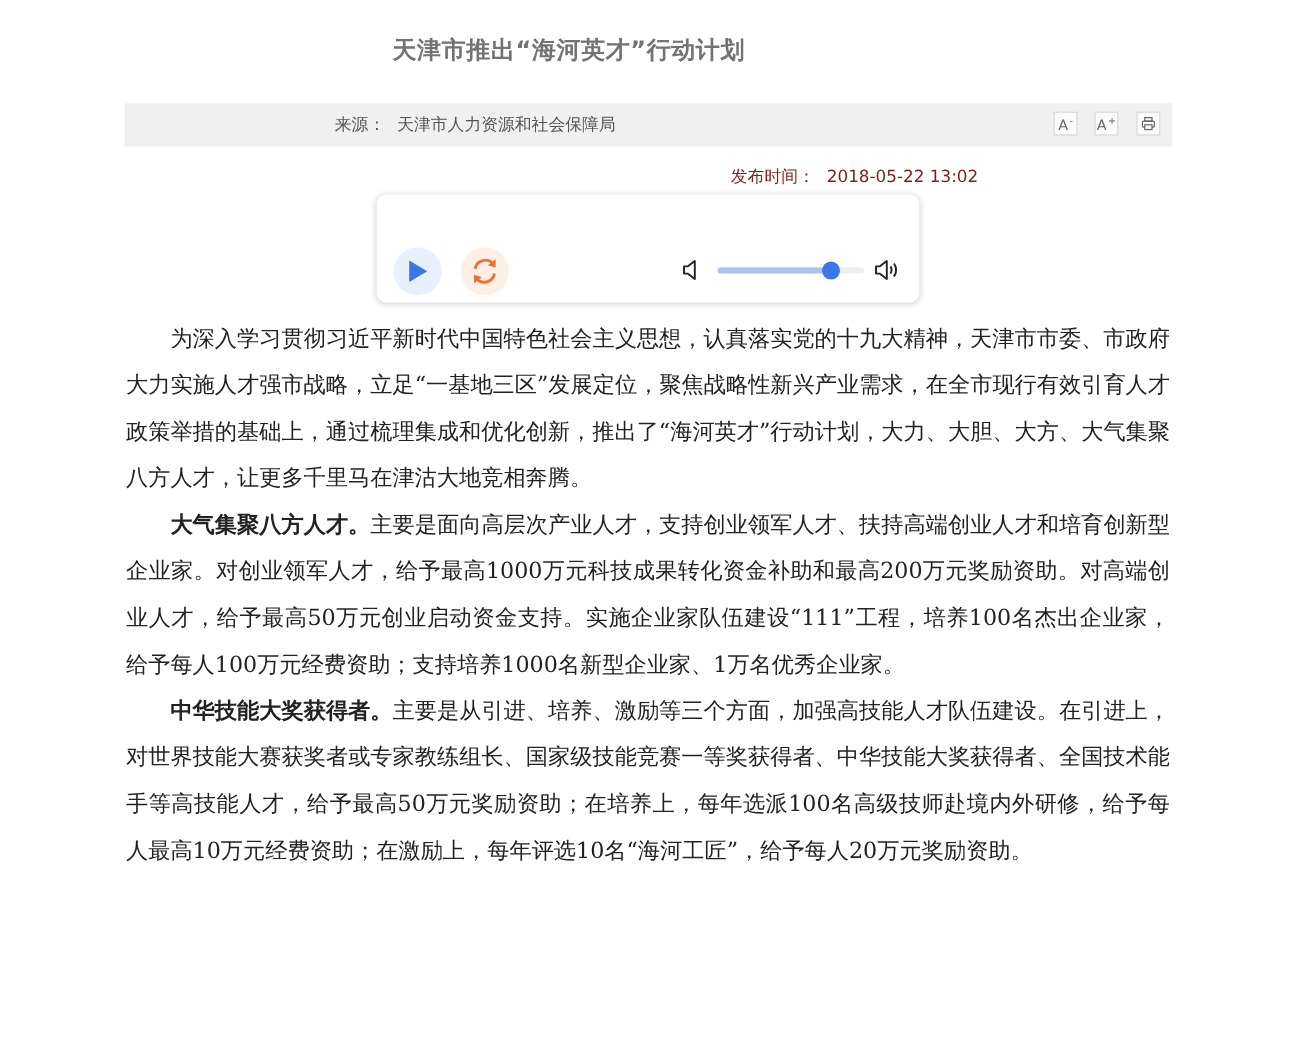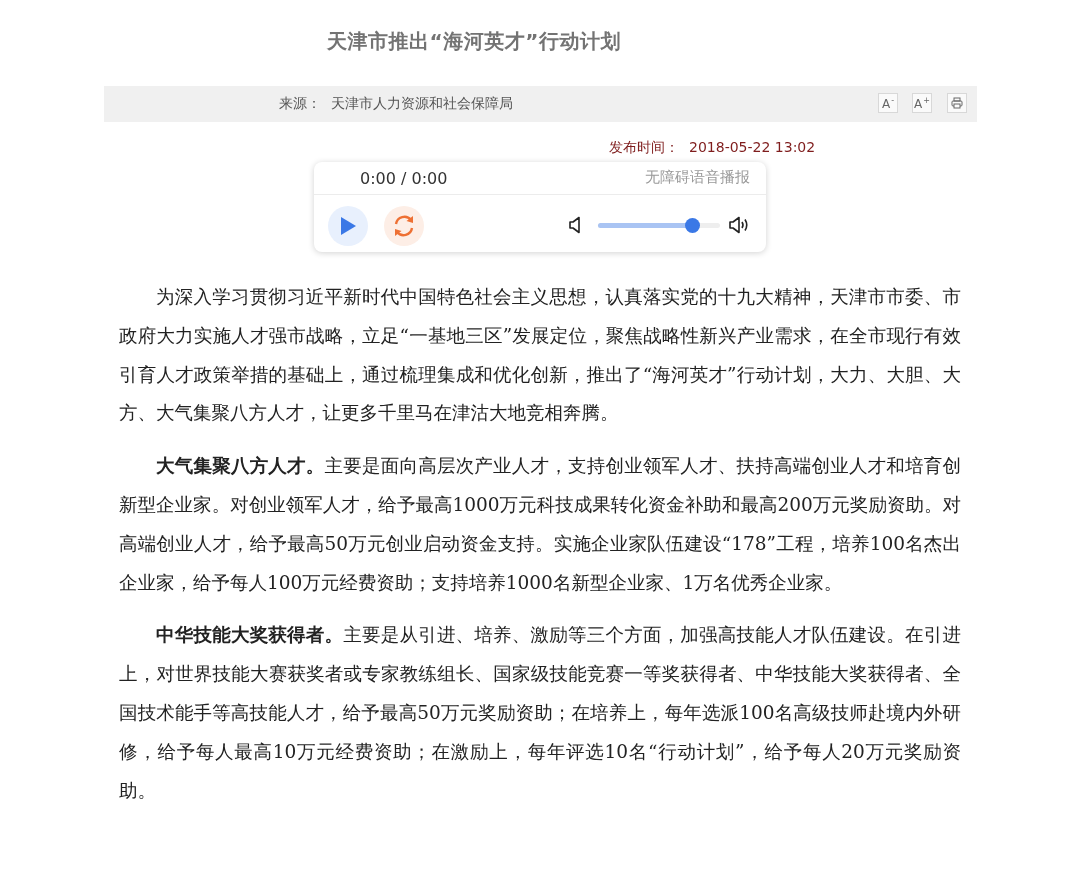--- a/index.html
+++ b/index.html
@@ -16,21 +16,21 @@
   .time { position:absolute; left:46px; top:7px; font-size:16px; color:#333; }
   .a11y-label { position:absolute; right:16px; top:6px; font-size:15px; color:#999; }
   .play-btn { position:absolute; left:14px; top:44px; width:40px; height:40px; border-radius:50%; background:#e8f0fd; display:flex; align-items:center; justify-content:center; cursor:pointer; }
   .replay-btn { position:absolute; left:70px; top:44px; width:40px; height:40px; border-radius:50%; background:#fdeee6; display:flex; align-items:center; justify-content:center; cursor:pointer; }
   .vol-low { position:absolute; left:254px; top:54px; cursor:pointer; }
   .vol-track { position:absolute; left:284px; top:61px; width:122px; height:5px; background:#eeeeee; border-radius:3px; cursor:pointer; }
   .vol-fill { position:absolute; left:0; top:0; height:5px; width:94px; background:#a9c4f3; border-radius:3px; }
   .vol-knob { position:absolute; left:87px; top:-5px; width:15px; height:15px; border-radius:50%; background:#3a78e6; }
   .vol-high { position:absolute; left:414px; top:53px; cursor:pointer; }
   .content { position:absolute; top:264px; left:105px; width:870px; font-family:"DejaVu Serif", serif; font-size:18.5px; line-height:38.8px; color:#222; }
-  .content p { margin:14px; text-indent:2em; text-align:justify; }
+  .content p { margin:0; text-indent:2em; text-align:justify; }
   .content b { font-weight:bold; }
 </style>
 </head>
 <body>
 
 <div class="title">天津市推出“海河英才”行动计划</div>
 
 <div class="meta-bar">
   <div class="meta-source">
     <span class="lbl">来源：</span><span>天津市人力资源和社会保障局</span>
@@ -47,24 +47,20 @@
   <div class="tool-btn" style="left:843px;">
     <svg width="12" height="12" viewBox="0 0 12 12">
       <rect x="3" y="1" width="6" height="3" fill="none" stroke="#666" stroke-width="1"></rect>
       <rect x="1" y="4" width="10" height="5" rx="1" fill="none" stroke="#666" stroke-width="1"></rect>
       <rect x="3" y="7" width="6" height="4" fill="#fafafa" stroke="#666" stroke-width="1"></rect>
     </svg>
   </div>
 </div>
 
 <div class="player">
-  <div class="player-top">
-    <span class="time">0:00 / 0:00</span>
-    <span class="a11y-label">无障碍语音播报</span>
-  </div>
   <div class="play-btn">
     <svg width="18" height="20" viewBox="0 0 18 20">
         <polygon points="2,1 17,10 2,19" fill="#3a78e6"></polygon>
       </svg>
   </div>
   <div class="replay-btn">
     <svg width="26" height="26" viewBox="0 0 26 26">
       <path d="M5 11 A8.5 8.5 0 0 1 20 7" fill="none" stroke="#ee7033" stroke-width="2.4"></path>
       <polygon points="22,3 22,10 15.5,8" fill="#ee7033"></polygon>
       <path d="M21 15 A8.5 8.5 0 0 1 6 19" fill="none" stroke="#ee7033" stroke-width="2.4"></path>
@@ -84,15 +80,15 @@
     <svg width="22" height="20" viewBox="0 0 22 20">
       <path d="M2 7 H5 L11 2.5 V17.5 L5 13 H2 Z" fill="none" stroke="#222" stroke-width="1.6" stroke-linejoin="round"></path>
       <path d="M14 7 Q16 10 14 13" fill="none" stroke="#222" stroke-width="1.6"></path>
       <path d="M17 4.5 Q20.5 10 17 15.5" fill="none" stroke="#222" stroke-width="1.6"></path>
     </svg>
   </div>
 </div>
 
 <div class="content">
   <p><b></b><span>为深入学习贯彻习近平新时代中国特色社会主义思想，认真落实党的十九大精神，天津市市委、市政府大力实施人才强市战略，立足“一基地三区”发展定位，聚焦战略性新兴产业需求，在全市现行有效引育人才政策举措的基础上，通过梳理集成和优化创新，推出了“海河英才”行动计划，大力、大胆、大方、大气集聚八方人才，让更多千里马在津沽大地竞相奔腾。</span></p>
-  <p><b>大气集聚八方人才。</b><span>主要是面向高层次产业人才，支持创业领军人才、扶持高端创业人才和培育创新型企业家。对创业领军人才，给予最高1000万元科技成果转化资金补助和最高200万元奖励资助。对高端创业人才，给予最高50万元创业启动资金支持。实施企业家队伍建设“178”工程，培养100名杰出企业家，给予每人100万元经费资助；支持培养1000名新型企业家、1万名优秀企业家。</span></p>
-  <p><b>中华技能大奖获得者。</b><span>主要是从引进、培养、激励等三个方面，加强高技能人才队伍建设。在引进上，对世界技能大赛获奖者或专家教练组长、国家级技能竞赛一等奖获得者、中华技能大奖获得者、全国技术能手等高技能人才，给予最高50万元奖励资助；在培养上，每年选派100名高级技师赴境内外研修，给予每人最高10万元经费资助；在激励上，每年评选10名“行动计划”，给予每人20万元奖励资助。</span></p>
+  <p><b>大气集聚八方人才。</b><span>主要是面向高层次产业人才，支持创业领军人才、扶持高端创业人才和培育创新型企业家。对创业领军人才，给予最高1000万元科技成果转化资金补助和最高200万元奖励资助。对高端创业人才，给予最高50万元创业启动资金支持。实施企业家队伍建设“111”工程，培养100名杰出企业家，给予每人100万元经费资助；支持培养1000名新型企业家、1万名优秀企业家。</span></p>
+  <p><b>中华技能大奖获得者。</b><span>主要是从引进、培养、激励等三个方面，加强高技能人才队伍建设。在引进上，对世界技能大赛获奖者或专家教练组长、国家级技能竞赛一等奖获得者、中华技能大奖获得者、全国技术能手等高技能人才，给予最高50万元奖励资助；在培养上，每年选派100名高级技师赴境内外研修，给予每人最高10万元经费资助；在激励上，每年评选10名“海河工匠”，给予每人20万元奖励资助。</span></p>
 </div>
 
 </body></html>

